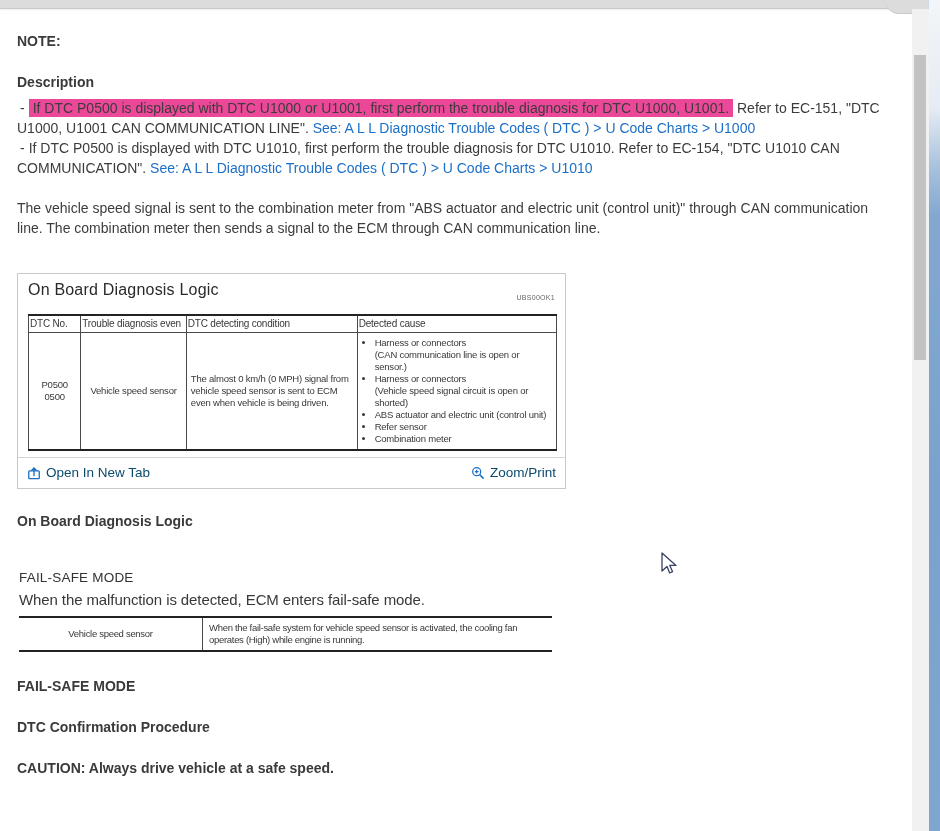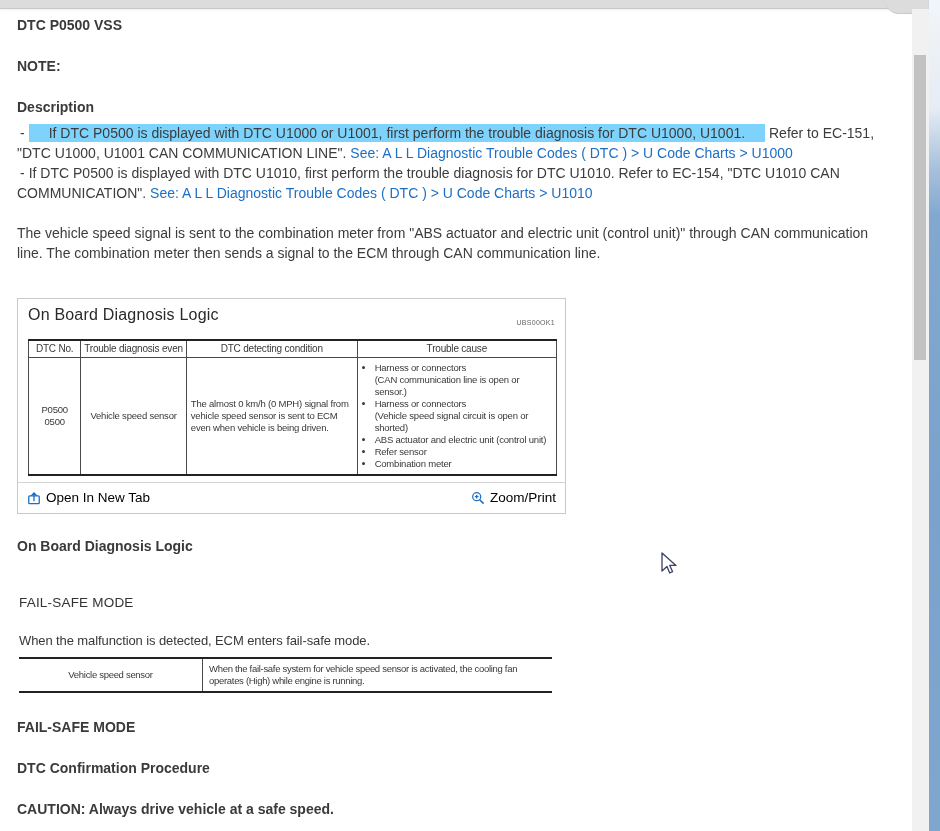--- a/index.html
+++ b/index.html
@@ -21,47 +21,47 @@
   .scroll-track{position:absolute;left:912px;top:9px;width:17px;height:822px;background:#f1f1f1;}
   .scroll-thumb{position:absolute;left:2px;top:46px;width:12px;height:305px;background:#c2c2c2;}
   
   .content{position:absolute;left:17px;top:10px;width:878px;}
   .h-title{font-weight:bold;font-size:14px;margin:5px 0 0 0;color:#3a3a3a;}
   .h-bold{font-weight:bold;font-size:14px;margin:21px 0 0 0;color:#3a3a3a;}
   p{margin:0;}
   .note-para{margin-top:6px;}
   .intro-para{margin-top:20px;}
   .dash{padding:0 4px 0 3px;}
-  .hl{background:#7dd3fc;padding:1px 20px;}
+  .hl{background:#ec4899;padding:1px 4px;}
   a.doclink{color:#1c6fc6;text-decoration:none;cursor:pointer;}
   
   .figbox{margin-top:35px;width:549px;border:1px solid #c9c9c9;background:#fff;box-sizing:border-box;}
   .figpad{padding:6px 10px 6px 10px;}
   .fig-title-row{display:flex;justify-content:space-between;align-items:flex-start;}
   .fig-title{font-size:16px;color:#2a2a2a;letter-spacing:.2px;}
   .fig-code{font-size:7px;color:#666;margin-top:8px;letter-spacing:.3px;}
   table.scan{border-collapse:collapse;margin-top:6px;color:#383838;
     font-size:9.5px;line-height:12px;letter-spacing:-0.2px;}
   table.scan th,table.scan td{border:1px solid #4a4a4a;}
   table.scan{border-top:2px solid #222;border-bottom:2px solid #222;}
   .t1{width:529px;}
-  .t1 th{font-weight:normal;font-size:10px;text-align:center;padding:2px 1px;}
+  .t1 th{font-weight:normal;font-size:10px;text-align:left;padding:2px 1px;}
   .t1 td{padding:4px 4px;vertical-align:middle;}
   .td-center{text-align:center;}
   ul.causes{list-style:disc;margin:0;padding-left:13px;}
   ul.causes li{margin:0 0;}
   .cause-sub{display:block;}
   .fig-footer{border-top:1px solid #d4d4d4;display:flex;justify-content:space-between;align-items:center;
-    padding:5px 9px;font-size:13.5px;color:#000000;}
+    padding:5px 9px;font-size:13.5px;color:#0c4a6e;}
   .linkbtn{display:flex;align-items:center;gap:5px;cursor:pointer;}
   .linkbtn svg{display:block;}
   
   .fig2{margin-top:37px;margin-left:2px;width:533px;color:#383838;}
   .fig2-title{font-size:13.5px;letter-spacing:.2px;color:#333;}
-  .fig2-sub{font-size:13px;letter-spacing:-0.1px;margin-top:18px;}
+  .fig2-sub{font-size:15px;letter-spacing:-0.1px;margin-top:2px;}
   table.t2{width:533px;margin-top:6px;border-collapse:collapse;
     border-top:2px solid #222;border-bottom:2px solid #222;
     font-size:9.5px;line-height:12px;letter-spacing:-0.3px;color:#383838;}
   .t2 th{font-weight:normal;font-size:9.5px;text-align:center;padding:2px;border-bottom:1px solid #4a4a4a;}
   .t2 td{padding:4px 6px;vertical-align:middle;}
   .t2 .vsep{border-left:1px solid #4a4a4a;}
   .t2 .c1{width:171px;text-align:center;}
   
   .cursor{position:absolute;left:660px;top:552px;pointer-events:none;}
 </style>
@@ -70,21 +70,20 @@
 
 <div class="topbar"></div>
 <div class="topbar-corner"></div>
 <div class="blue-strip"></div>
 <div class="scroll-track">
   <div class="scroll-thumb"></div>
 </div>
 
 <div class="content">
 
-  <div class="h-title">DTC P0500 VSS</div>
 
   <div class="h-bold">NOTE:</div>
 
   <div class="h-bold">Description</div>
 
   <p class="note-para">
     <span class="dash">-</span><span class="hl">If DTC P0500 is displayed with DTC U1000 or U1001, first perform the trouble diagnosis for DTC U1000, U1001.</span><span> Refer to EC-151, "DTC U1000, U1001 CAN COMMUNICATION LINE". </span><a class="doclink">See: A L L Diagnostic Trouble Codes ( DTC ) &gt; U Code Charts &gt; U1000</a><br>
     <span class="dash">-</span><span>If DTC P0500 is displayed with DTC U1010, first perform the trouble diagnosis for DTC U1010. Refer to EC-154, "DTC U1010 CAN COMMUNICATION". </span><a class="doclink">See: A L L Diagnostic Trouble Codes ( DTC ) &gt; U Code Charts &gt; U1010</a>
   </p>
 
@@ -95,21 +94,21 @@
       <div class="fig-title-row">
         <span class="fig-title">On Board Diagnosis Logic</span>
         <span class="fig-code">UBS00OK1</span>
       </div>
       <table class="scan t1">
         <tbody>
             <tr>
           <th style="width:50px">DTC No.</th>
           <th style="width:105px">Trouble diagnosis even</th>
           <th style="width:173px">DTC detecting condition</th>
-          <th style="width:201px">Trouble cause</th>
+          <th style="width:201px">Detected cause</th>
         </tr>
         <tr>
           <td class="td-center">
             <span>P0500</span><br>
             <span>0500</span>
           </td>
           <td class="td-center">Vehicle speed sensor</td>
           <td>The almost 0 km/h (0 MPH) signal from vehicle speed sensor is sent to ECM even when vehicle is being driven.</td>
           <td style="vertical-align:top">
             <ul class="causes">

